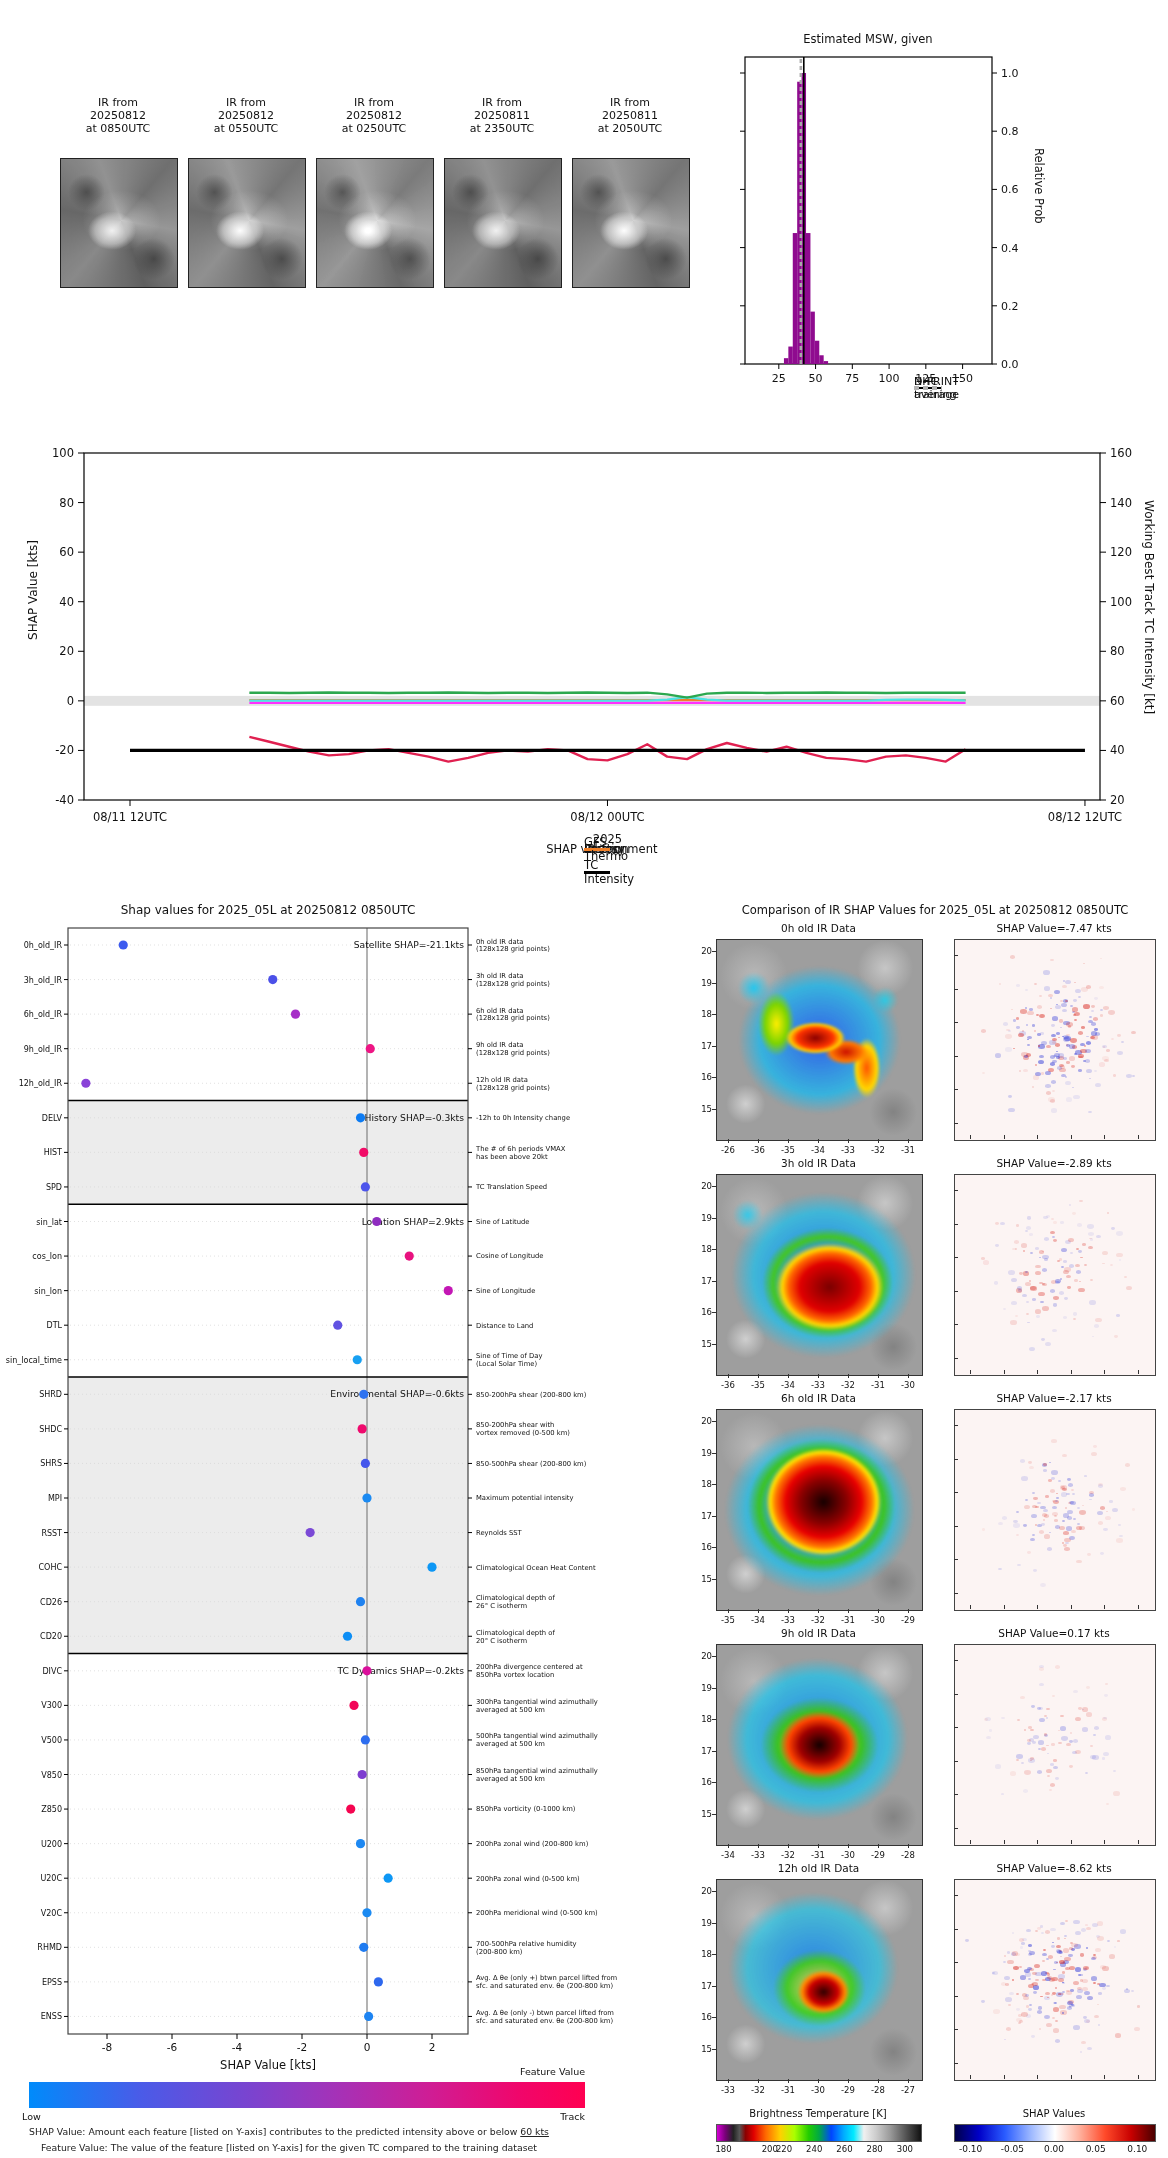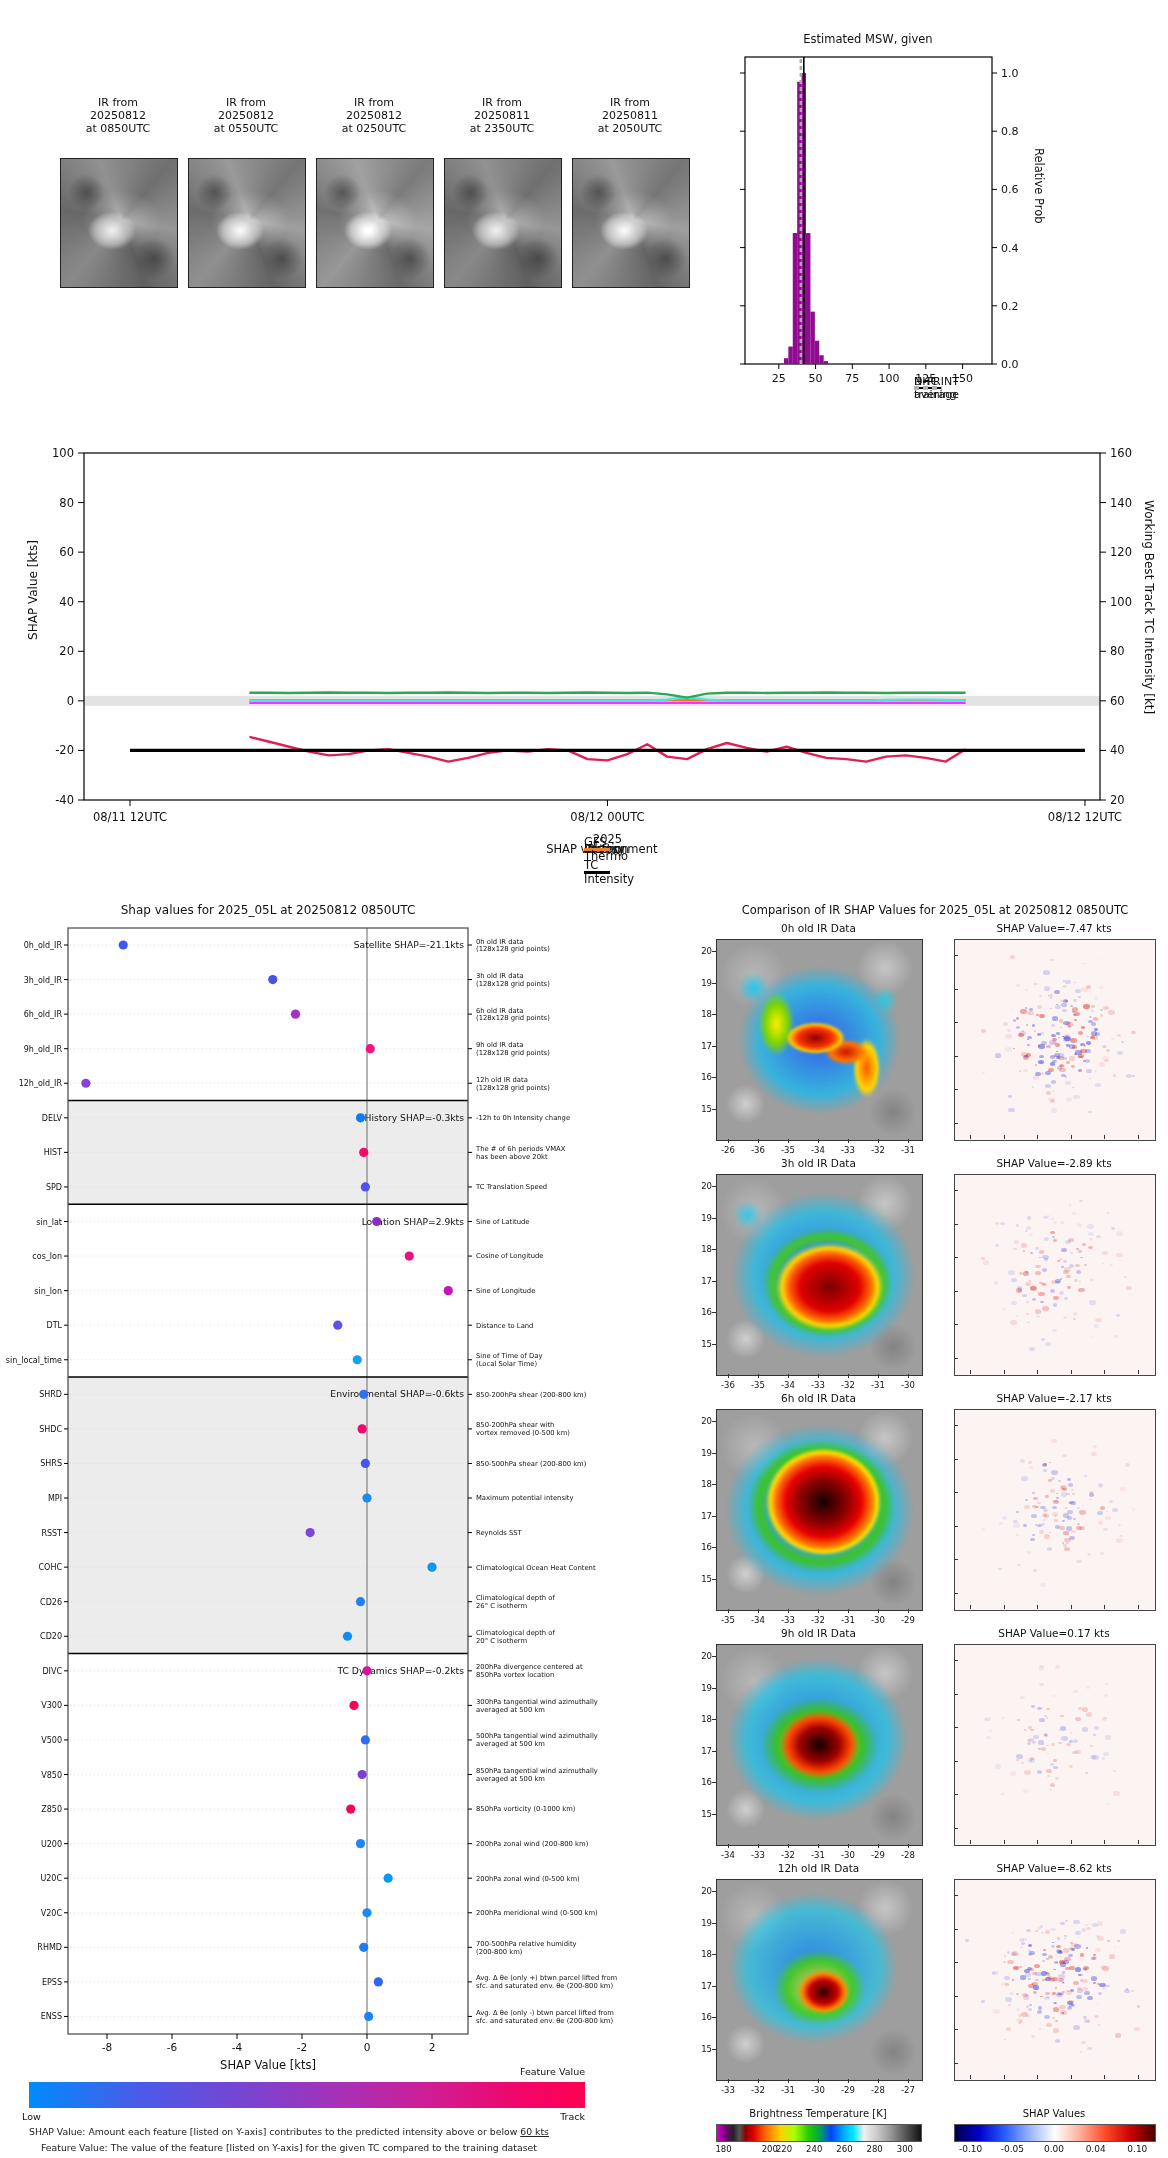--- a/index.html
+++ b/index.html
@@ -1452,16 +1452,16 @@
       <div class="axlab" style="left: 830.444px; top: 2144px; width: 28px; text-align: center; position: absolute;">260</div>
       <div class="axlab" style="left: 860.667px; top: 2144px; width: 28px; text-align: center; position: absolute;">280</div>
       <div class="axlab" style="left: 890.889px; top: 2144px; width: 28px; text-align: center; position: absolute;">300</div>
     </div>
   <div class="abs cb-shap"></div>
   <div class="abs cb-shap-title">SHAP Values</div>
   <div id="shap-cb-ticks">
       <div class="axlab" style="left: 952.667px; top: 2144px; width: 36px; text-align: center; position: absolute; font-size: 9px;">-0.10</div>
       <div class="axlab" style="left: 994.333px; top: 2144px; width: 36px; text-align: center; position: absolute; font-size: 9px;">-0.05</div>
       <div class="axlab" style="left: 1036px; top: 2144px; width: 36px; text-align: center; position: absolute; font-size: 9px;">0.00</div>
-      <div class="axlab" style="left: 1077.67px; top: 2144px; width: 36px; text-align: center; position: absolute; font-size: 9px;">0.04</div>
+      <div class="axlab" style="left: 1077.67px; top: 2144px; width: 36px; text-align: center; position: absolute; font-size: 9px;">0.05</div>
       <div class="axlab" style="left: 1119.33px; top: 2144px; width: 36px; text-align: center; position: absolute; font-size: 9px;">0.10</div>
     </div>
 </div>
 
 </body></html>

